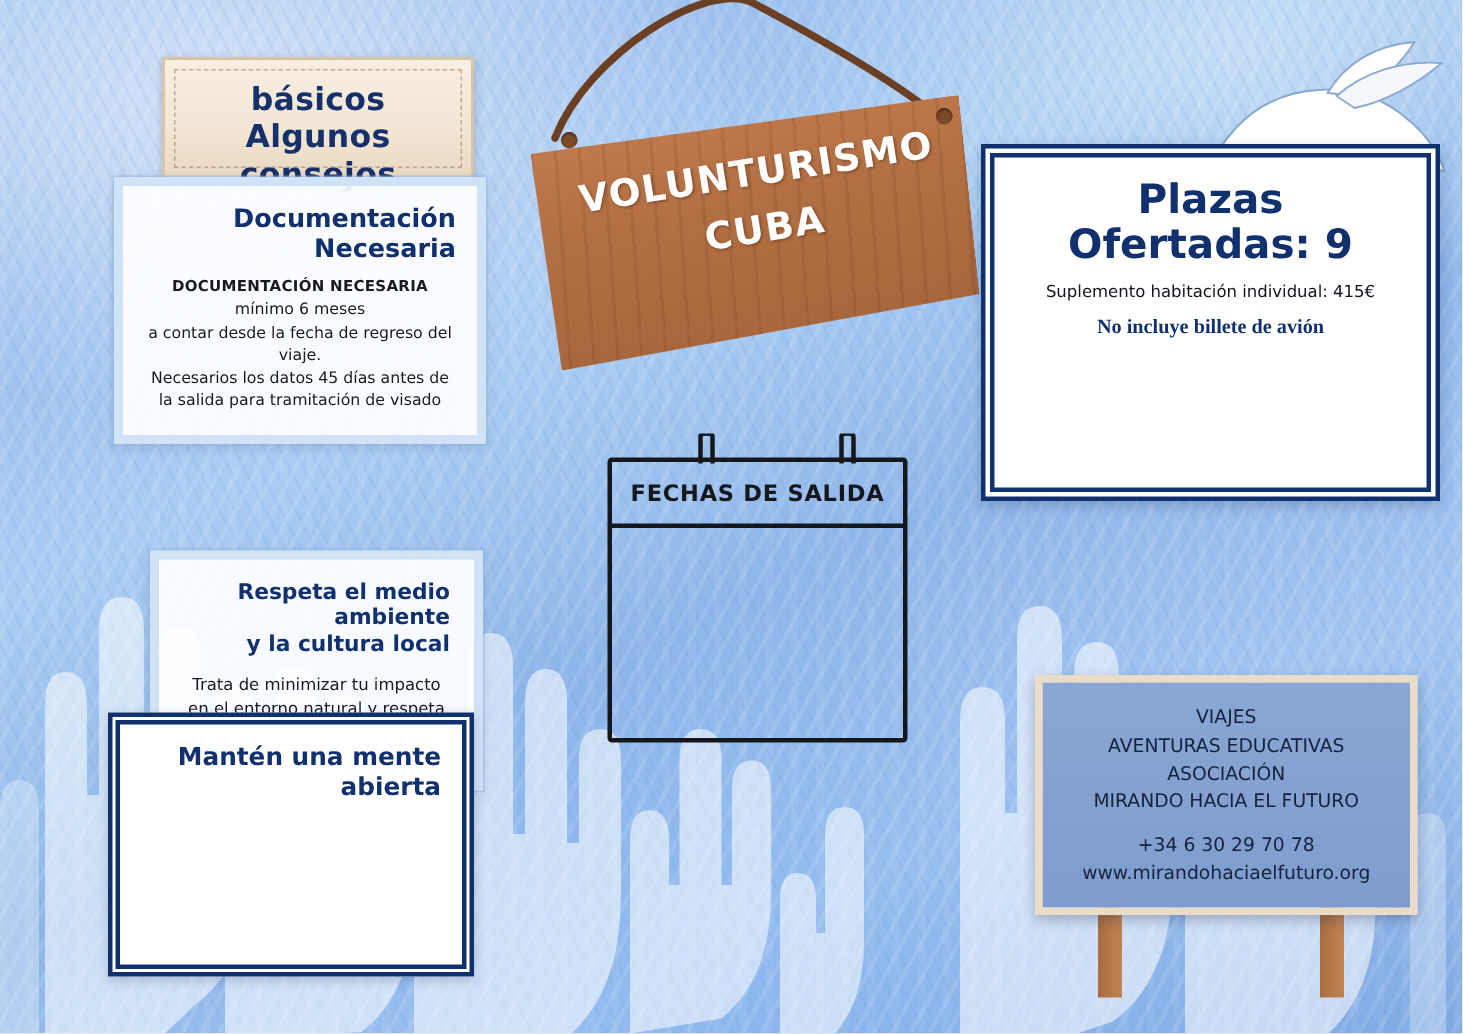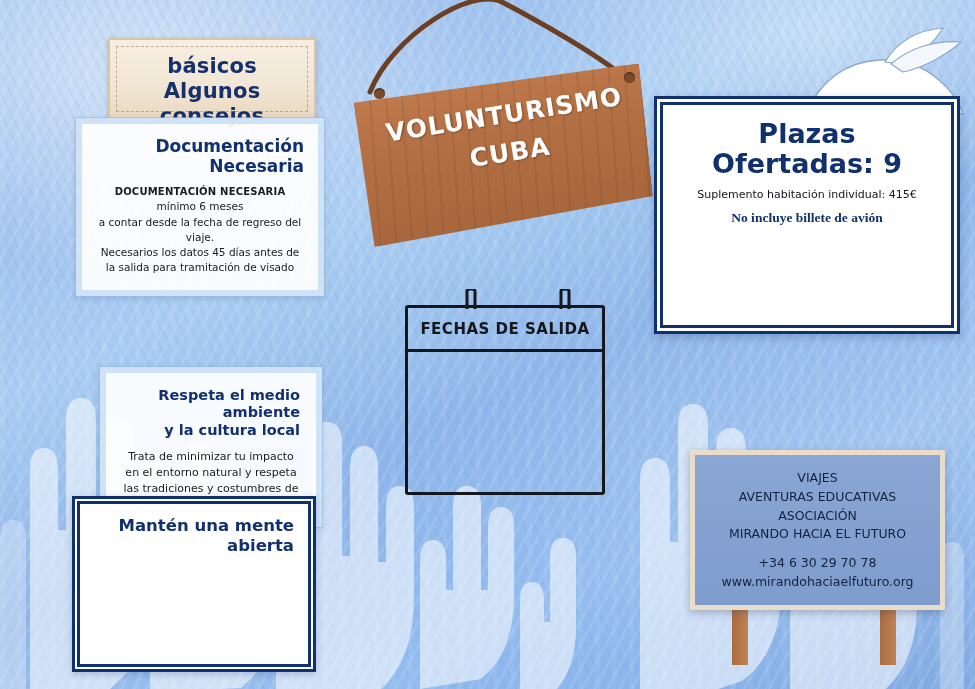--- a/index.html
+++ b/index.html
@@ -207,21 +207,21 @@
   <div class="card soft-card" style="left:100px; top:322px; width:222px; height:160px;margin-top:45px;">
     <div style="padding:14px 16px;">
       <h3 class="blue" style="font-size:14.5px;">
         <span>Respeta el medio ambiente</span><br>
         <span>y la cultura local</span>
       </h3>
       <div class="body-txt" style="font-size:11px; margin-top:10px;">Trata de minimizar tu impacto en el entorno natural y respeta las tradiciones y costumbres de la comunidad local.</div>
     </div>
   </div>
 
-  <div class="card" style="left:72px; top:496px; width:244px; height:176px; background:#fff; border:8px double #11306e; box-shadow:0 2px 7px rgba(40,60,100,.25);">
+  <div class="card" style="left:72px; top:475px; width:244px; height:176px; background:#fff; border:8px double #11306e; box-shadow:0 2px 7px rgba(40,60,100,.25);">
     <div style="padding:12px 14px;">
       <h3 class="blue" style="font-size:16.5px;">
         <span>Mantén una mente</span><br>
         <span>abierta</span>
       </h3>
     </div>
   </div>
 
   <div id="plazas" class="card" style="background:#fff; border:9px double #11306e; box-shadow:0 3px 9px rgba(40,60,100,.28);">
     <div style="padding:14px 16px;">

